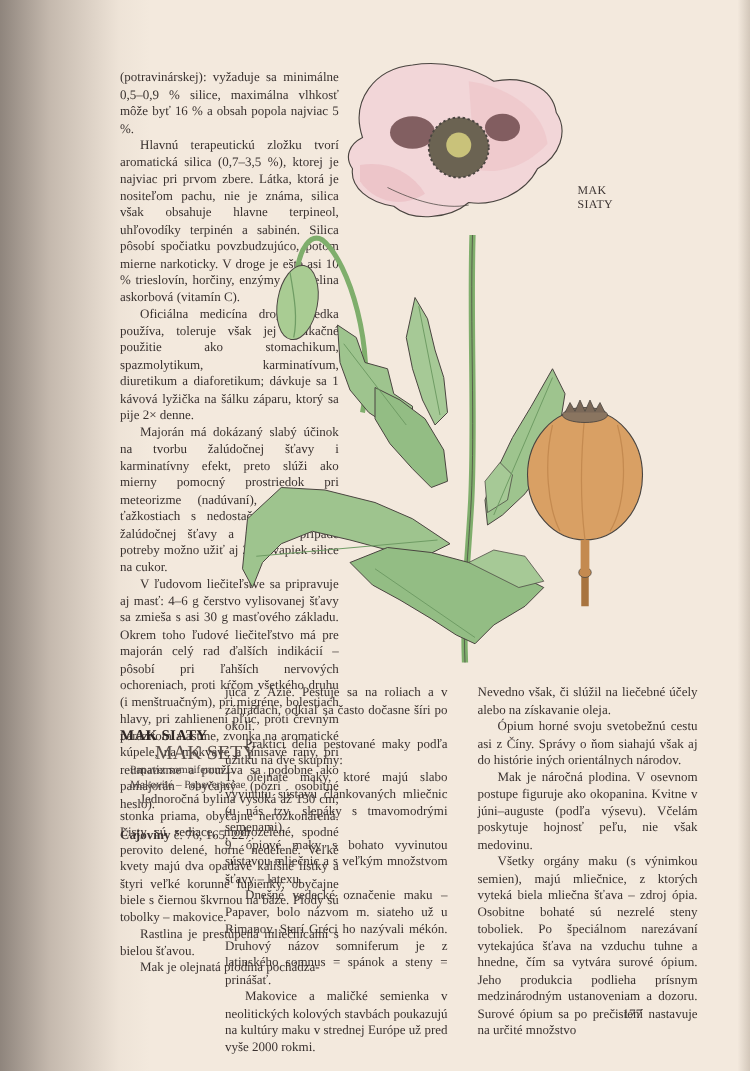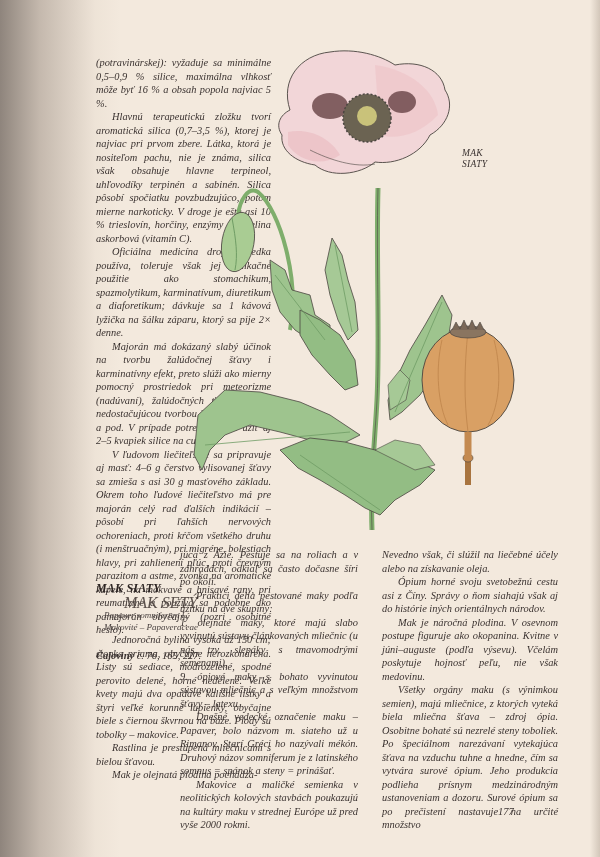--- a/index.html
+++ b/index.html
@@ -8,21 +8,20 @@
       background: #f3e9dd;
       font-family: "Liberation Serif", "DejaVu Serif", serif;
       color: #3a3230;
     }
     .page {
       position: absolute; inset: 0;
       background:
         linear-gradient(90deg, rgba(60,50,45,0.55) 0px, rgba(110,95,85,0.35) 40px, rgba(200,185,170,0.12) 95px, rgba(243,233,221,0) 120px),
         linear-gradient(270deg, rgba(150,135,120,0.35) 0px, rgba(243,233,221,0) 10px),
         #f3e9dd;
-      font-style: italic;
     }
     .col {
       position: absolute;
       font-size: 10.4px;
       line-height: 13.5px;
       text-align: justify;
     }
     .col p { margin: 0; text-indent: 16px; }
     .col p.noindent { text-indent: 0; }
     .col-left-top { left: 96px; top: 56px; width: 175px; }

